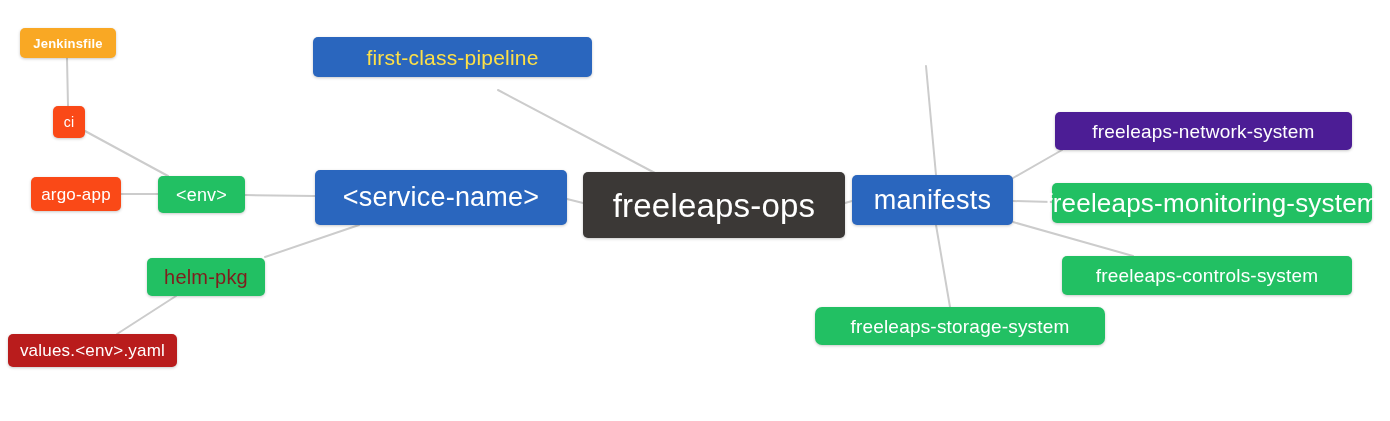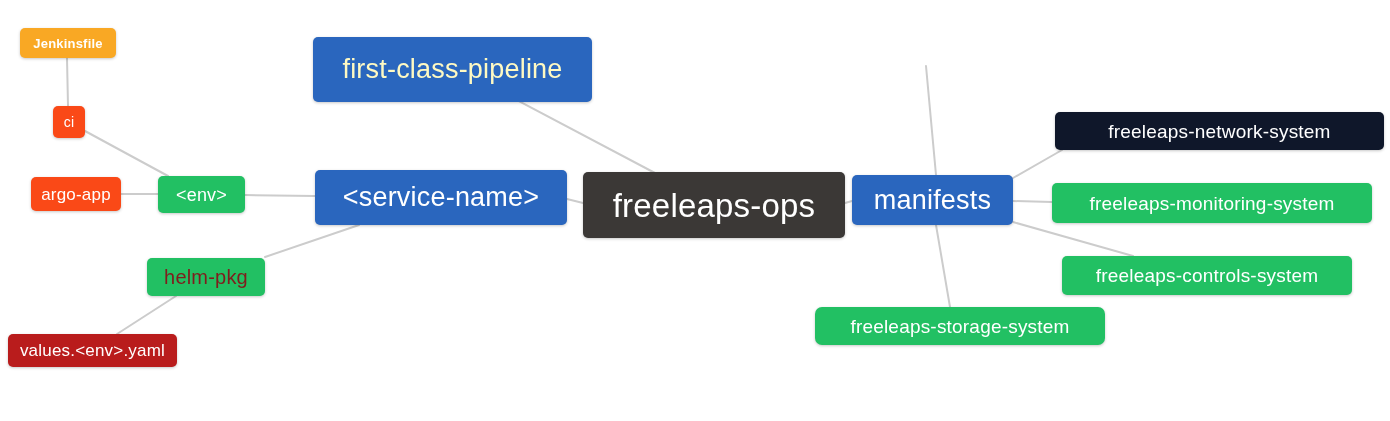--- a/index.html
+++ b/index.html
@@ -60,27 +60,27 @@
       <line x1="498" y1="90" x2="655" y2="173" stroke="#cccccc" stroke-width="2" stroke-linecap="round"></line>
       <line x1="845" y1="203" x2="852" y2="201" stroke="#cccccc" stroke-width="2" stroke-linecap="round"></line>
       <line x1="936" y1="175" x2="926" y2="66" stroke="#cccccc" stroke-width="2" stroke-linecap="round"></line>
       <line x1="1013" y1="178" x2="1062" y2="150" stroke="#cccccc" stroke-width="2" stroke-linecap="round"></line>
       <line x1="1013" y1="201" x2="1052" y2="202" stroke="#cccccc" stroke-width="2" stroke-linecap="round"></line>
       <line x1="1013" y1="222" x2="1133" y2="256" stroke="#cccccc" stroke-width="2" stroke-linecap="round"></line>
       <line x1="936" y1="225" x2="950" y2="307" stroke="#cccccc" stroke-width="2" stroke-linecap="round"></line>
     </svg>
   <div class="nodes">
       <div class="node" style="left: 583px; top: 172px; width: 262px; height: 66px; font-size: 33px; background: rgb(59, 56, 54); color: rgb(255, 255, 255);">freeleaps-ops</div>
-      <div class="node" style="left: 313px; top: 37px; width: 279px; height: 65px; font-size: 27px; background: rgb(42, 102, 190); color: #fef9c3;">first-class-pipeline</div>
+      <div class="node" style="left: 313px; top: 37px; width: 279px; height: 40px; font-size: 21px; background: rgb(42, 102, 190); color: #fde047;">first-class-pipeline</div>
       <div class="node" style="left: 315px; top: 170px; width: 252px; height: 55px; font-size: 27px; background: rgb(42, 102, 190); color: rgb(255, 255, 255);">&lt;service-name&gt;</div>
       <div class="node" style="left: 852px; top: 175px; width: 161px; height: 50px; font-size: 27px; background: rgb(42, 102, 190); color: rgb(255, 255, 255);">manifests</div>
       <div class="node" style="left: 158px; top: 176px; width: 87px; height: 37px; font-size: 18px; background: rgb(34, 192, 99); color: rgb(255, 255, 255);">&lt;env&gt;</div>
       <div class="node" style="left: 147px; top: 258px; width: 118px; height: 38px; font-size: 20px; background: rgb(34, 192, 99); color: #7f1d1d;">helm-pkg</div>
       <div class="node" style="left: 31px; top: 177px; width: 90px; height: 34px; font-size: 17px; background: rgb(250, 73, 23); color: rgb(255, 255, 255);">argo-app</div>
       <div class="node" style="left: 53px; top: 106px; width: 32px; height: 32px; font-size: 14px; background: rgb(250, 73, 23); color: rgb(255, 255, 255);">ci</div>
       <div class="node" style="left: 20px; top: 28px; width: 96px; height: 30px; font-size: 13px; background: rgb(249, 168, 36); color: rgb(255, 255, 255); font-weight: bold;">Jenkinsfile</div>
       <div class="node" style="left: 8px; top: 334px; width: 169px; height: 33px; font-size: 17px; background: #b91c1c; color: rgb(255, 255, 255);">values.&lt;env&gt;.yaml</div>
-      <div class="node" style="left: 1055px; top: 112px; width: 329px; height: 38px; font-size: 19px; background: #0f172a; color: rgb(255, 255, 255);">freeleaps-network-system</div>
-      <div class="node" style="left: 1052px; top: 183px; width: 320px; height: 40px; font-size: 19px; background: rgb(34, 192, 99); color: rgb(255, 255, 255);">freeleaps-monitoring-system</div>
+      <div class="node" style="left: 1055px; top: 112px; width: 297px; height: 38px; font-size: 19px; background: #4c1d95; color: rgb(255, 255, 255);">freeleaps-network-system</div>
+      <div class="node" style="left: 1052px; top: 183px; width: 320px; height: 40px; font-size: 26px; background: rgb(34, 192, 99); color: rgb(255, 255, 255);">freeleaps-monitoring-system</div>
       <div class="node" style="left: 1062px; top: 256px; width: 290px; height: 39px; font-size: 19px; background: rgb(34, 192, 99); color: rgb(255, 255, 255);">freeleaps-controls-system</div>
       <div class="node" style="left: 815px; top: 307px; width: 290px; height: 38px; font-size: 19px; background: rgb(34, 192, 99); color: rgb(255, 255, 255); border-radius: 7px;">freeleaps-storage-system</div>
     </div>
 </div>
 
 </body></html>

